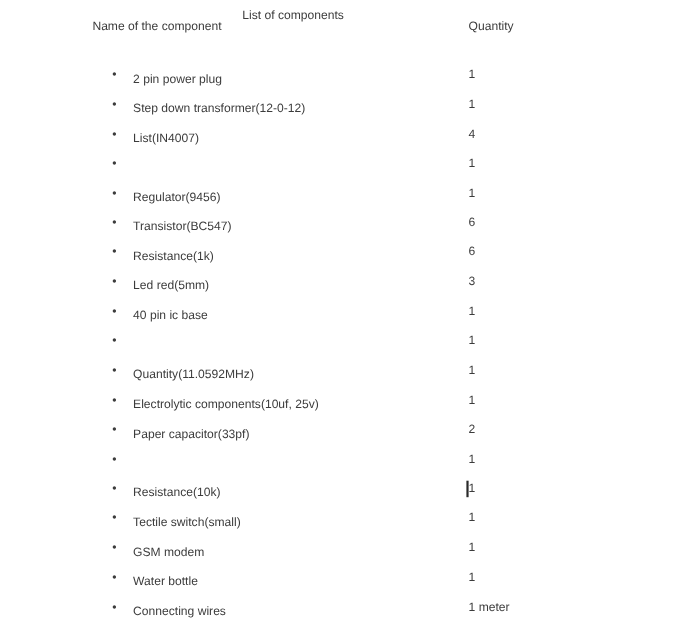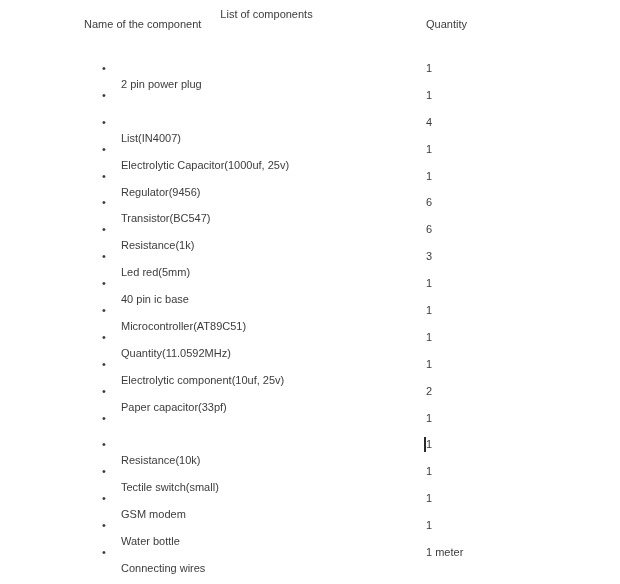--- a/index.html
+++ b/index.html
@@ -57,21 +57,21 @@
   .bullet {
     position: absolute;
     left: 102px;
     top: 2px;
     line-height: 13px;
     font-size: 11px;
   }
   .label {
     position: absolute;
     left: 121px;
-    top: 18px;
+    top: 6px;
     line-height: 13px;
     white-space: nowrap;
   }
   .qty {
     position: absolute;
     left: 426px;
     top: 2px;
     line-height: 13px;
     white-space: nowrap;
   }
@@ -98,32 +98,32 @@
 
   <div id="rows">
     <div class="row">
       <span class="bullet">•</span>
       <span class="label">2 pin power plug</span>
       <span class="qty">1</span>
     </div>
 
     <div class="row">
       <span class="bullet">•</span>
+      <span class="label">Step down transformer(12-0-12)</span>
       <span class="qty">1</span>
     </div>
 
     <div class="row">
       <span class="bullet">•</span>
       <span class="label">List(IN4007)</span>
       <span class="qty">4</span>
     </div>
 
     <div class="row">
       <span class="bullet">•</span>
-      <span class="label">Electrolytic Capacitor(1000uf, 25v)</span>
       <span class="qty">1</span>
     </div>
 
     <div class="row">
       <span class="bullet">•</span>
       <span class="label">Regulator(9456)</span>
       <span class="qty">1</span>
     </div>
 
     <div class="row">
@@ -145,33 +145,32 @@
     </div>
 
     <div class="row">
       <span class="bullet">•</span>
       <span class="label">40 pin ic base</span>
       <span class="qty">1</span>
     </div>
 
     <div class="row">
       <span class="bullet">•</span>
-      <span class="label">Microcontroller(AT89C51)</span>
       <span class="qty">1</span>
     </div>
 
     <div class="row">
       <span class="bullet">•</span>
       <span class="label">Quantity(11.0592MHz)</span>
       <span class="qty">1</span>
     </div>
 
     <div class="row">
       <span class="bullet">•</span>
-      <span class="label">Electrolytic component(10uf, 25v)</span>
+      <span class="label">Electrolytic components(10uf, 25v)</span>
       <span class="qty">1</span>
     </div>
 
     <div class="row">
       <span class="bullet">•</span>
       <span class="label">Paper capacitor(33pf)</span>
       <span class="qty">2</span>
     </div>
 
     <div class="row">

